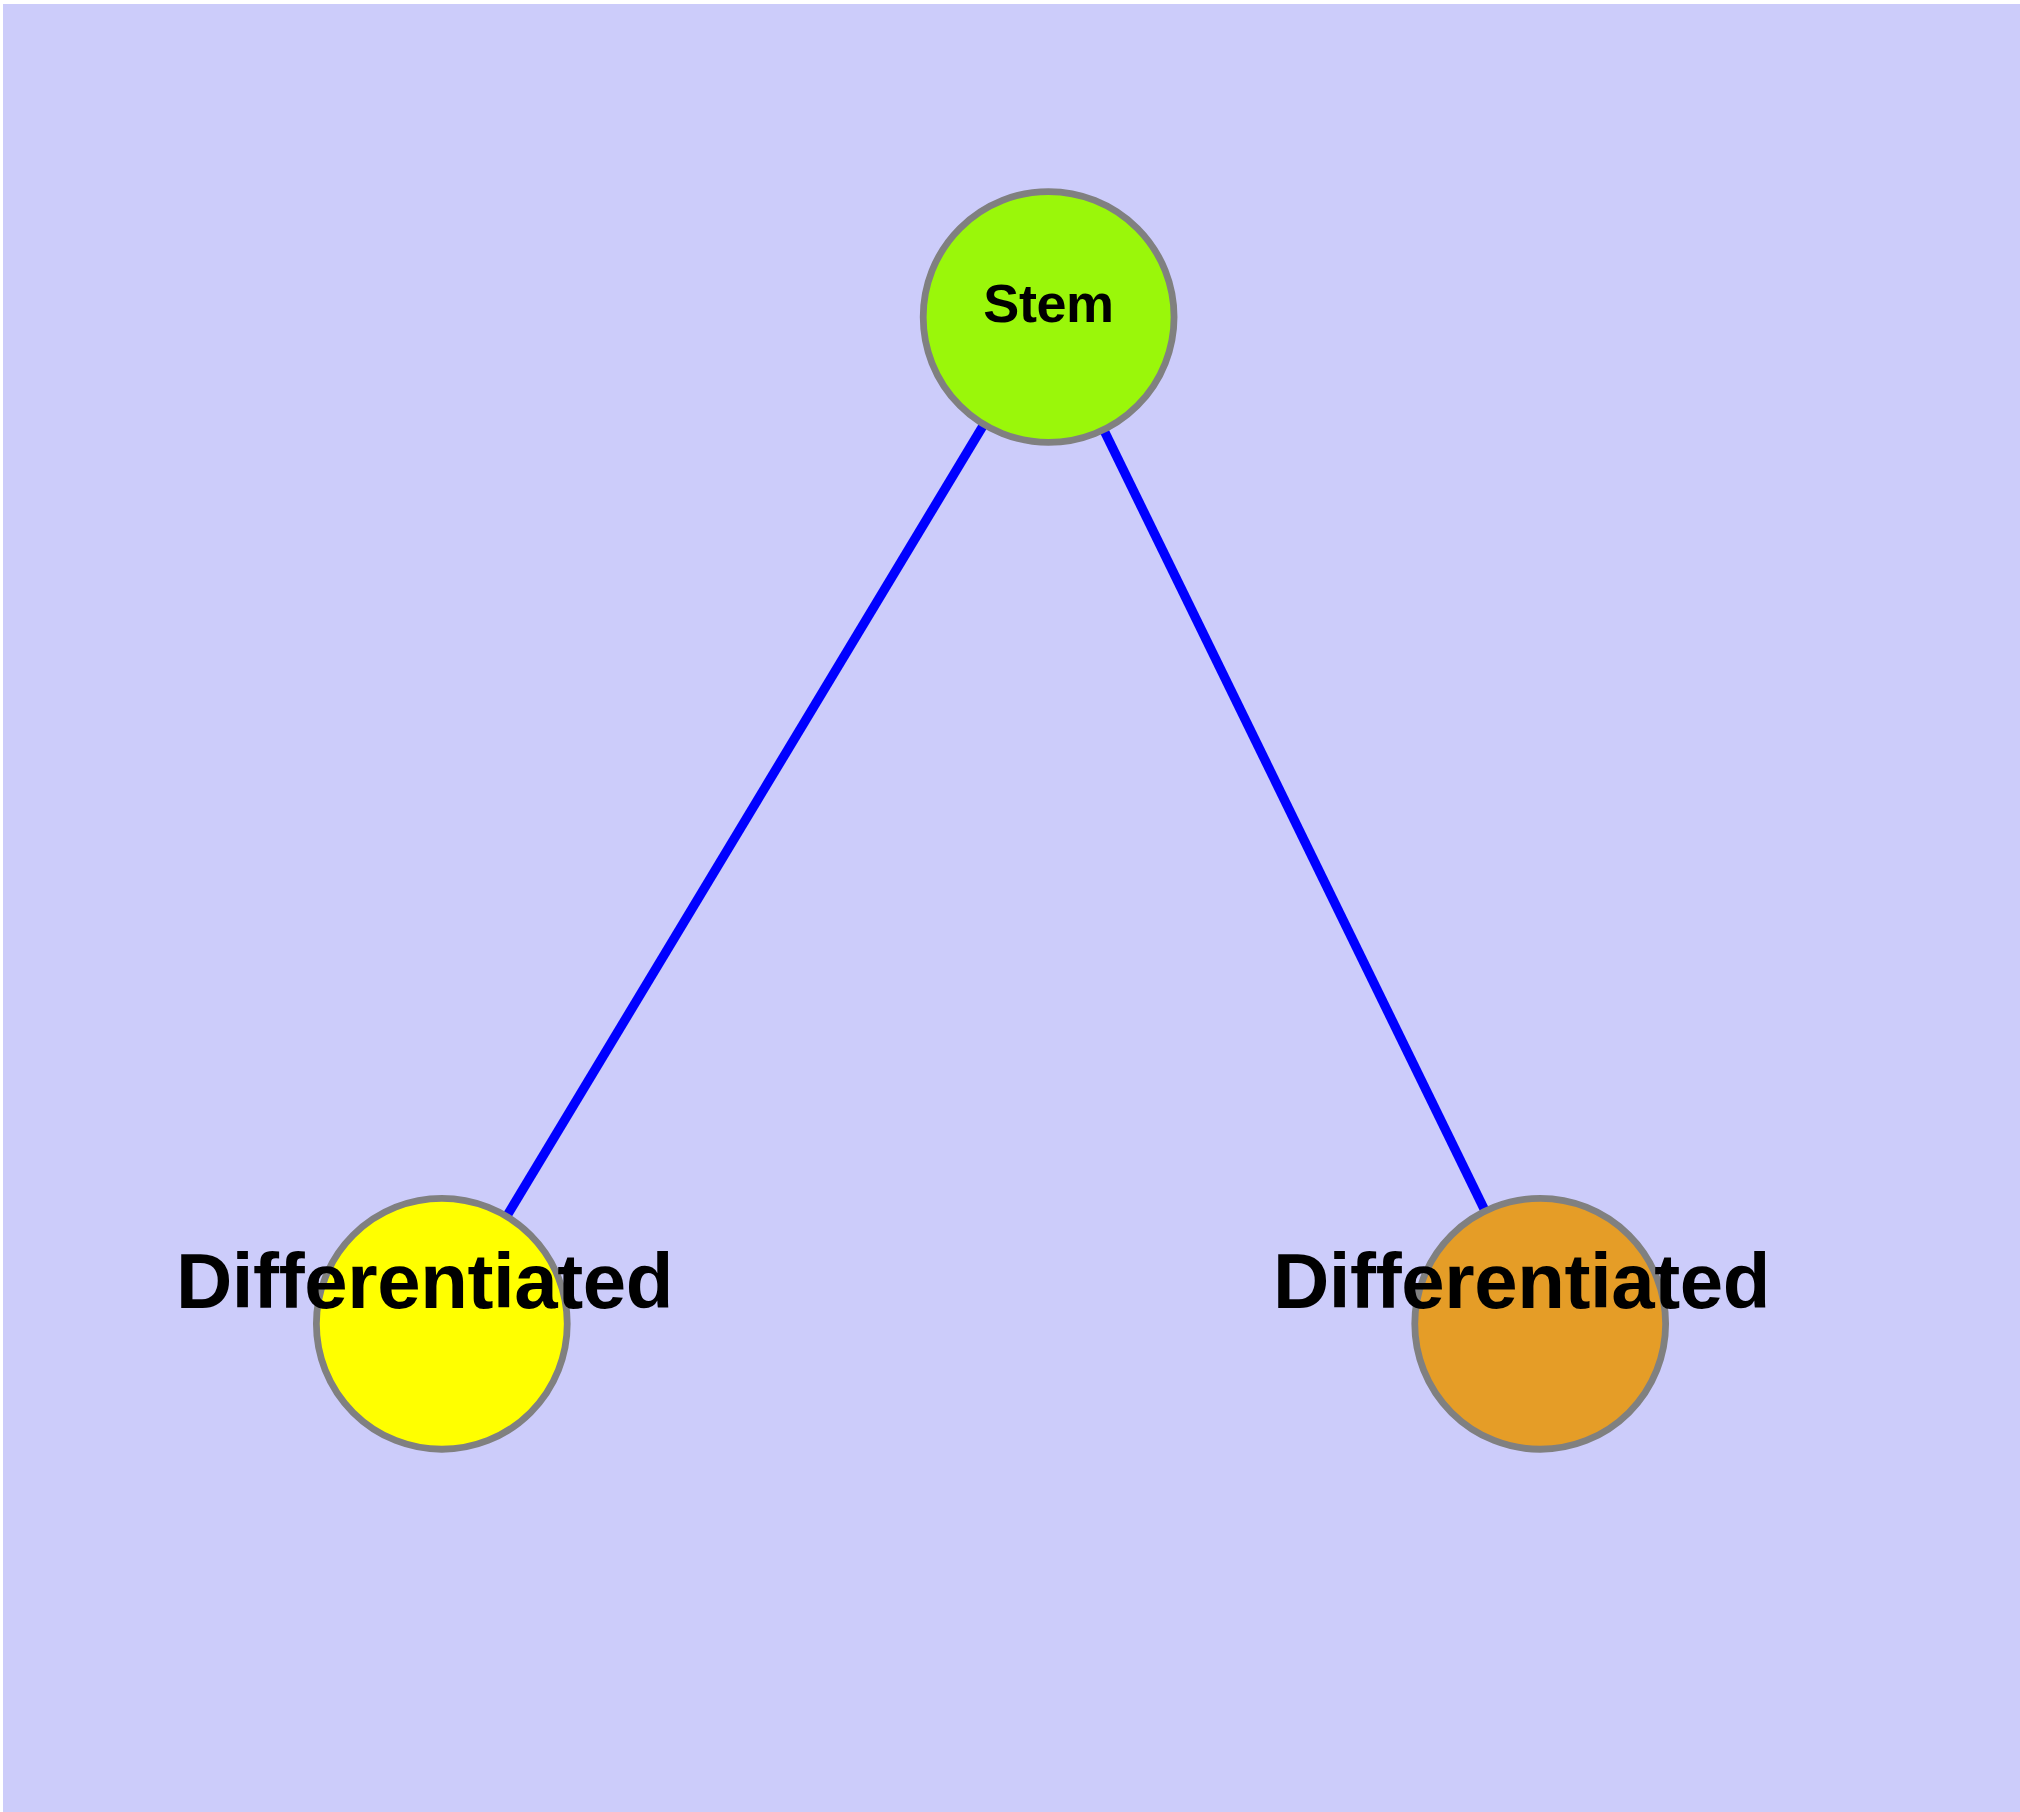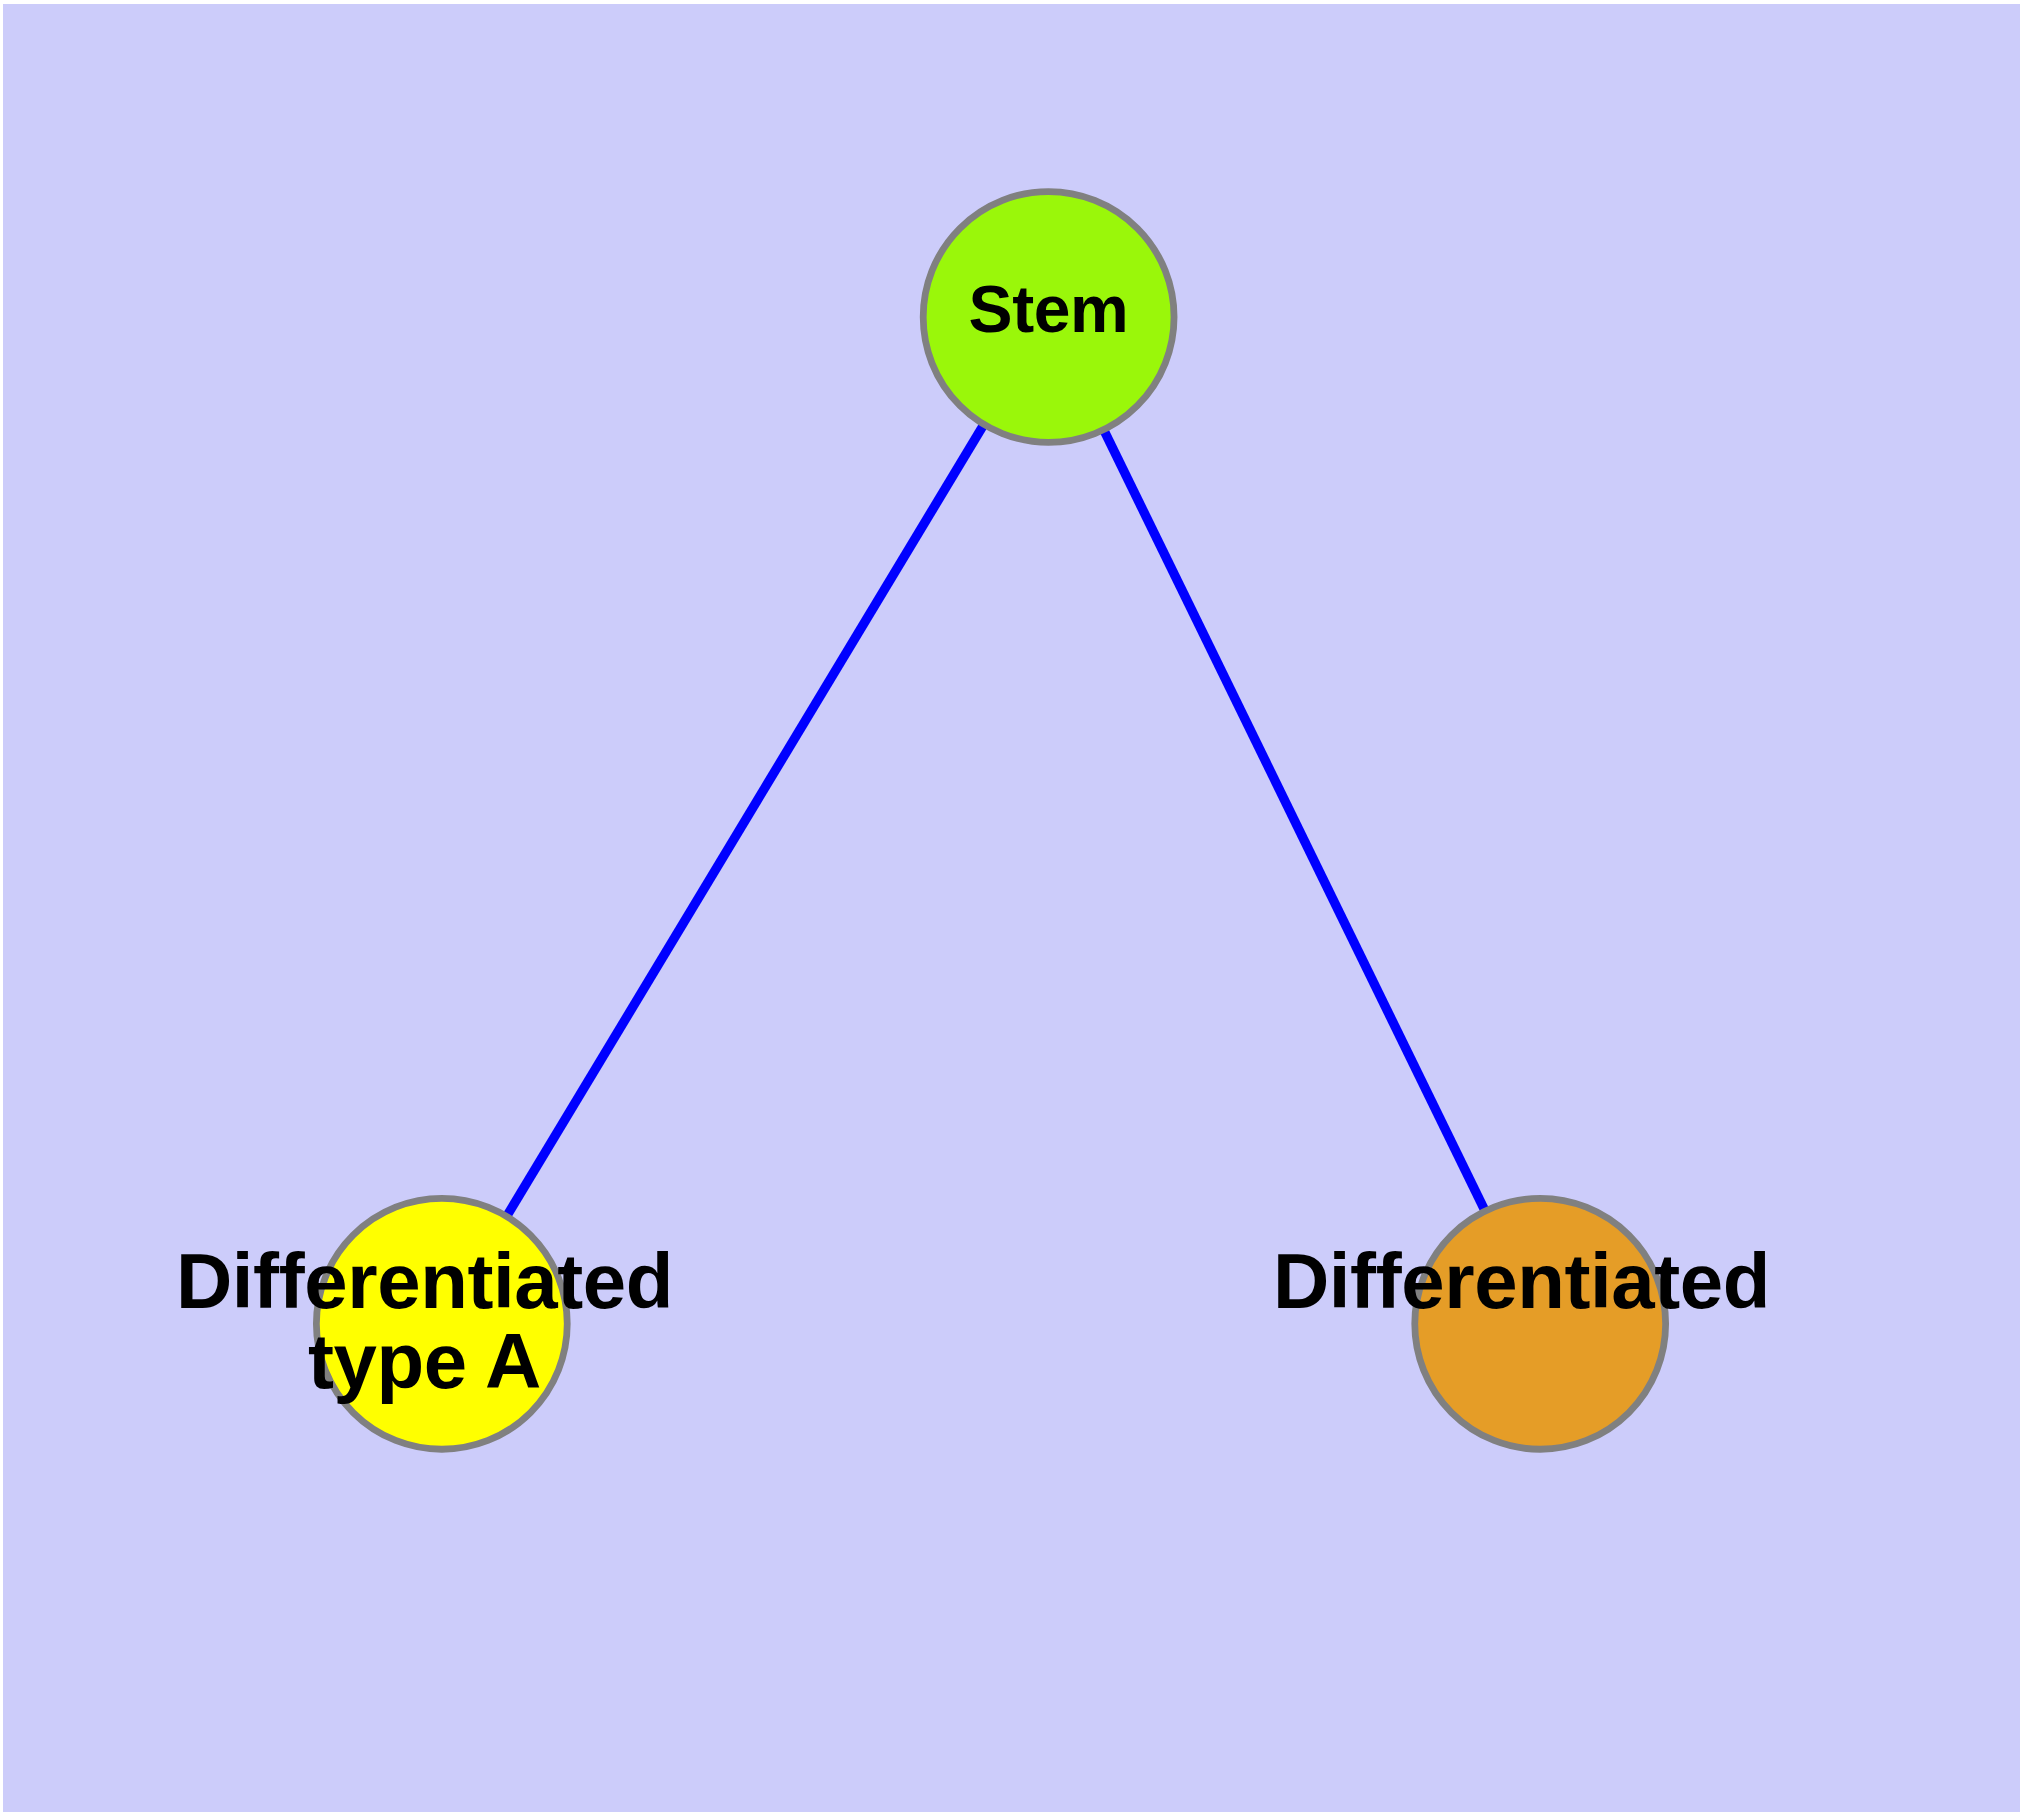--- a/index.html
+++ b/index.html
@@ -36,21 +36,21 @@
     color: #000000;
     font-weight: bold;
     font-family: "Liberation Sans", sans-serif;
     text-align: center;
     line-height: 1.02;
     white-space: pre;
     letter-spacing: -0.4px;
     pointer-events: none;
   }
   .label-stem {
-    font-size: 66px;
+    font-size: 54px;
     left: 794px;
     top: 276px;
     width: 509px;
   }
   .label-a {
     font-size: 78px;
     left: 170px;
     top: 1242px;
     width: 509px;
   }
@@ -77,18 +77,18 @@
 
     <g>
       <circle cx="1237" cy="374" r="148" fill="#9af70a" stroke="#808080" stroke-width="8"></circle>
       <circle cx="521" cy="1562" r="148" fill="#ffff00" stroke="#808080" stroke-width="8"></circle>
       <circle cx="1817" cy="1562" r="148" fill="#e59d27" stroke="#808080" stroke-width="8"></circle>
     </g>
   </svg>
 
   <div class="node-label label-stem"><span>Stem</span></div>
 
-  <div class="node-label label-a"><span>Differentiated</span><br><span>type A</span></div>
+  <div class="node-label label-a"><span>Differentiated</span><br></div>
 
   <div class="node-label label-b"><span>Differentiated</span><br></div>
 
 </div>
 
 
 </body></html>

